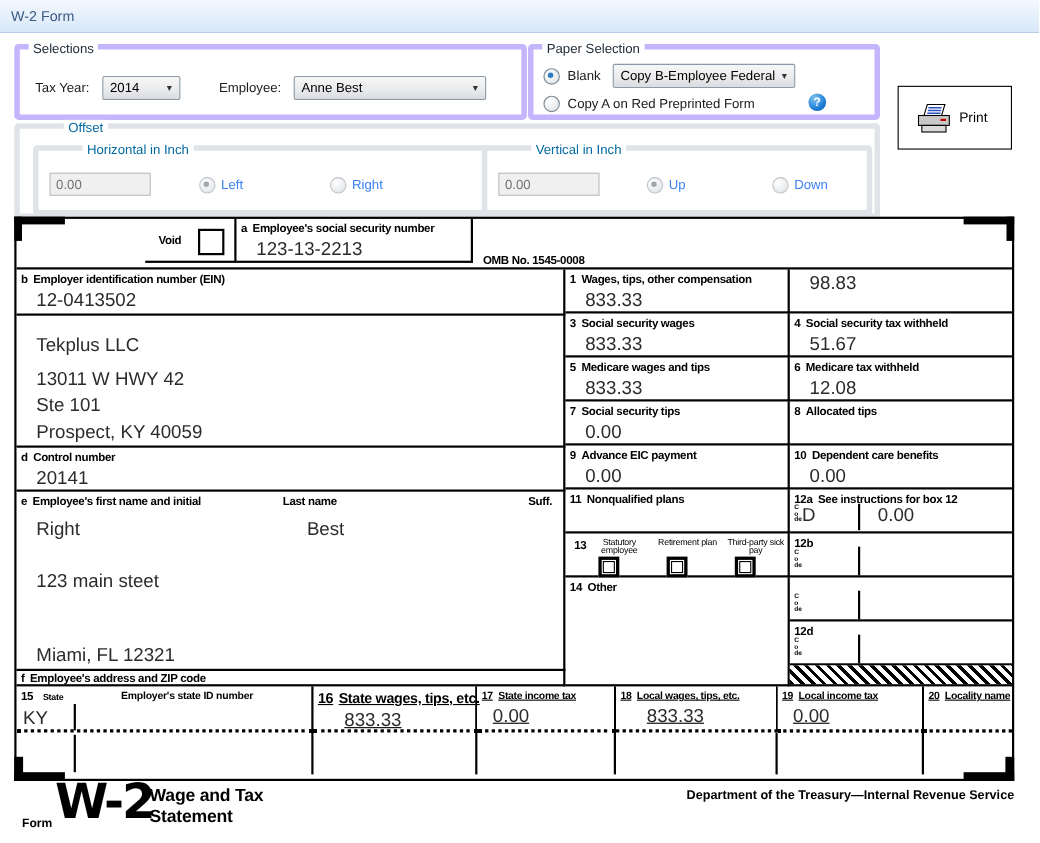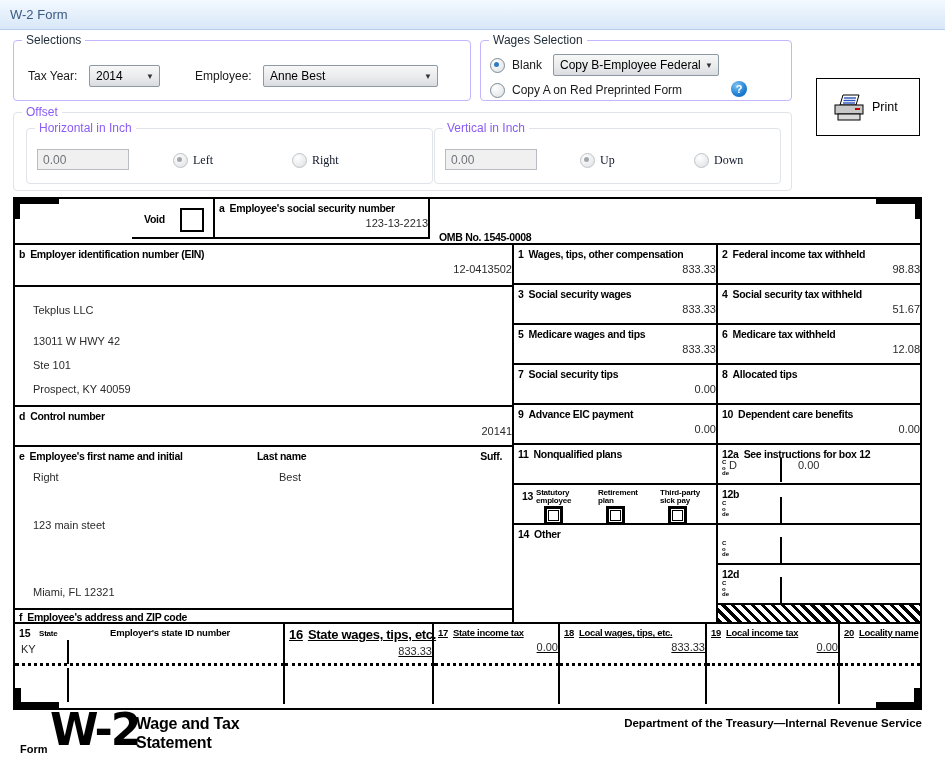--- a/index.html
+++ b/index.html
@@ -5,28 +5,28 @@
   html,body{margin:0;padding:0;background:#fff;}
   .canvas{position:relative;width:945px;height:766px;background:#fff;overflow:hidden;
           font-family:"Liberation Sans",sans-serif;}
 
   
   .titlebar{position:absolute;left:0;top:0;width:945px;height:29px;
     background:linear-gradient(180deg,#f3f9ff 0%,#e4effb 55%,#d8e7f8 100%);
     border-bottom:1px solid #b6cfe9;}
   .titlebar .t{position:absolute;left:10px;top:7px;font-size:13px;color:#3a5a82;}
 
-  .group{position:absolute;border:1px solid #c4b5fd;border-radius:4px;background:#fff;}
+  .group{position:absolute;border:5px solid #c4b5fd;border-radius:4px;background:#fff;}
   .group>.glabel{position:absolute;top:-8px;left:8px;background:#fff;padding:0 4px;
     font-size:12px;color:#222e3a;white-space:nowrap;}
   .group.dis{border-color:#e0e3e7;}
-  .group.dis>.glabel{color:#8b5cf6;}
+  .group.dis>.glabel{color:#0369a1;margin-left:32px;}
 
   .flabel{position:absolute;font-size:12px;color:#1a1a1a;white-space:nowrap;}
-  .flabel.dis{color:#0f172a;font-family:Liberation Serif, serif;}
+  .flabel.dis{color:#3b82f6;}
 
   .combo{position:absolute;box-sizing:border-box;height:22px;
     background:linear-gradient(180deg,#f7f7f7,#e9eaec 60%,#d9dbdf);
     border:1px solid #8d99a4;border-radius:2px;font-size:12px;color:#000;
     padding:3px 18px 0 6px;white-space:nowrap;overflow:hidden;cursor:default;}
   .combo .arr{position:absolute;right:5px;top:7px;font-size:8px;color:#333;line-height:8px;}
 
   .tinput{position:absolute;box-sizing:border-box;height:21px;background:#f0f0f0;
     border:1px solid #b9bdc1;font-size:12px;color:#6f7377;padding:3px 5px;}
 
@@ -47,32 +47,32 @@
 
   
   .w2{position:absolute;left:13px;top:197px;width:905px;height:509px;border:2px solid #000;
     background:#fff;color:#000;}
   .cell{position:absolute;box-sizing:border-box;}
   .br{border-right:2px solid #000;}
   .bb{border-bottom:2px solid #000;}
   .lbl{font-weight:bold;font-size:10.5px;letter-spacing:-0.3px;padding:3px 4px 0 4px;
     white-space:nowrap;}
   .lbl .num{font-weight:bold;margin-right:5px;}
-  .val{font-size:11px;color:#2b2b2b;padding:3px 0 0 18px;white-space:nowrap;text-align:right;}
+  .val{font-size:17px;color:#2b2b2b;padding:3px 0 0 18px;white-space:nowrap;}
   .hline{position:absolute;background:#000;}
   .code5{font-size:20px;font-weight:bold;letter-spacing:6px;font-family:"DejaVu Sans Mono",monospace;
     text-align:center;padding-top:8px;}
   .ckbx{position:absolute;width:20px;height:20px;border:2px solid #000;background:#fff;}
   .ckb{position:absolute;width:13px;height:13px;border:3px solid #000;background:#fff;}
   .ckb::after{content:"";position:absolute;inset:1px;border:1px solid #000;}
   .codeword{position:absolute;width:7px;font-size:6px;line-height:5.5px;font-weight:bold;
     word-break:break-all;letter-spacing:0;}
   .mdiv{position:absolute;width:2px;background:#000;}
   .hatch{background:repeating-linear-gradient(45deg,#000 0 3px,#fff 3px 7px);}
-  .tiny{position:absolute;font-size:8px;line-height:8px;font-weight:bold;letter-spacing:-0.2px;width:54px;}
+  .tiny{position:absolute;font-size:8px;line-height:8px;font-weight:normal;letter-spacing:-0.2px;width:54px;text-align:center;}
   .shead{font-size:9.5px;font-weight:bold;letter-spacing:-0.2px;white-space:nowrap;}
   .dotb{border-bottom:3px dotted #000;text-decoration:underline;}
   .cm{position:absolute;background:#000;}
 
   .footer-form{position:absolute;left:20px;top:743px;font-size:11px;font-weight:bold;}
   .footer-w2{position:absolute;left:50px;top:704px;font-size:44px;font-weight:900;
     letter-spacing:-2px;font-family:"DejaVu Sans",sans-serif;}
   .footer-title{position:absolute;left:136px;top:714px;font-size:16px;font-weight:bold;
     letter-spacing:-0.2px;line-height:19px;}
   .footer-dept{position:absolute;right:23px;top:717px;font-size:11.5px;font-weight:bold;}
@@ -94,21 +94,21 @@
       <span class="arr">▼</span>
     </div>
     <div class="flabel" style="left:181px;top:28px">Employee:</div>
     <div class="combo" style="left:249px;top:24px;width:175px">
       <span>Anne Best</span>
       <span class="arr">▼</span>
     </div>
   </div>
 
   <div class="group" style="left:480px;top:40px;width:310px;height:59px">
-    <div class="glabel">Wages Selection</div>
+    <div class="glabel">Paper Selection</div>
     <div class="radio sel" style="left:9px;top:17px"></div>
     <div class="flabel" style="left:31px;top:17px">Blank</div>
     <div class="combo" style="left:72px;top:13px;width:166px">
       <span>Copy B-Employee Federal</span>
       <span class="arr">▼</span>
     </div>
     <div class="radio" style="left:9px;top:42px"></div>
     <div class="flabel" style="left:31px;top:42px">Copy A on Red Preprinted Form</div>
     <div class="helpicon" style="left:250px;top:40px">?</div>
   </div>
@@ -199,21 +199,20 @@
 
     <div class="cell br bb" style="left:0;top:411px;width:499px;height:14px">
       <div class="lbl" style="padding-top:1px"><span class="num">f</span><span>Employee's address and ZIP code</span></div>
     </div>
 
     <div class="cell br bb" style="left:499px;top:46px;width:204px;height:40px">
       <div class="lbl"><span class="num">1</span><span>Wages, tips, other compensation</span></div>
       <div class="val">833.33</div>
     </div>
     <div class="cell bb" style="left:703px;top:46px;width:202px;height:40px">
-      <div class="lbl"><span class="num">2</span><span>Federal income tax withheld</span></div>
       <div class="val">98.83</div>
     </div>
     <div class="cell br bb" style="left:499px;top:86px;width:204px;height:40px">
       <div class="lbl"><span class="num">3</span><span>Social security wages</span></div>
       <div class="val">833.33</div>
     </div>
     <div class="cell bb" style="left:703px;top:86px;width:202px;height:40px">
       <div class="lbl"><span class="num">4</span><span>Social security tax withheld</span></div>
       <div class="val">51.67</div>
     </div>

